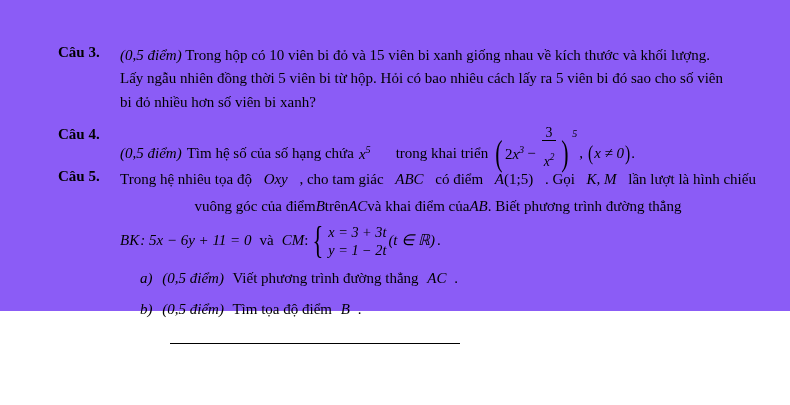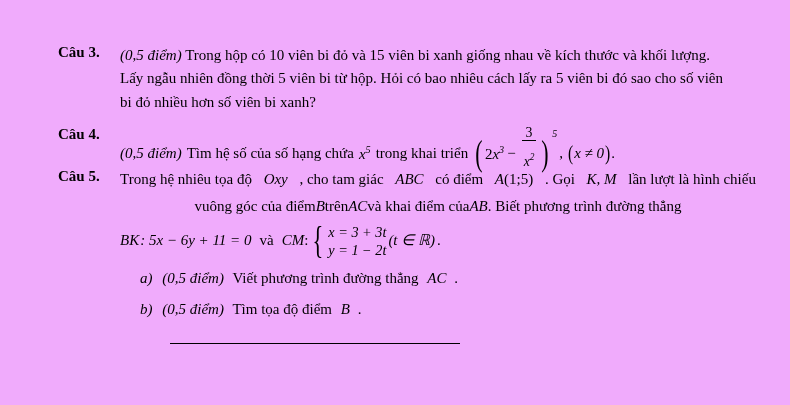--- a/index.html
+++ b/index.html
@@ -10,22 +10,22 @@
   body {
     width: 790px;
     height: 405px;
     font-family: "Liberation Serif", serif;
     color: #000000;
     overflow: hidden;
   }
   .page {
     position: relative;
     width: 790px;
-    height: 405px;
-    background: #f0abfc;
+    height: 311px;
+    background: #8b5cf6;
   }
   .qblock {
     display: flex;
     align-items: flex-start;
   }
   .qlabel {
     font-weight: bold;
     font-size: 15px;
     white-space: nowrap;
     flex: 0 0 auto;
@@ -178,21 +178,21 @@
       <div class="just-line">bi đỏ nhiều hơn số viên bi xanh?</div>
     </div>
   </div>
 
   <div class="qblock" id="q4">
     <div class="qlabel">Câu 4.</div>
     <div class="qbody">
       <span class="italic" style="margin-right:5px;">(0,5 điểm)</span>
       <span style="margin-right:5px;">Tìm hệ số của số hạng chứa</span>
       <span class="nowrap" style="margin-right:5px;"><span class="mi">x</span><sup class="exp">5</sup></span>
-      <span style="margin-right:5px;">trong khai triển</span>
+      <span style="margin-right:5px;margin-left:20px;">trong khai triển</span>
       <span class="paren-big">
         <span class="pl">(</span>
         <span class="nowrap"><span>2</span><span class="mi">x</span><sup class="exp">3</sup></span>
         <span style="margin:0 3px;">−</span>
         <span class="frac">
           <span class="num">3</span>
           <span class="den"><span class="mi">x</span><sup class="exp">2</sup></span>
         </span>
         <span class="pr">)</span>
         <span class="bigexp">5</span>

